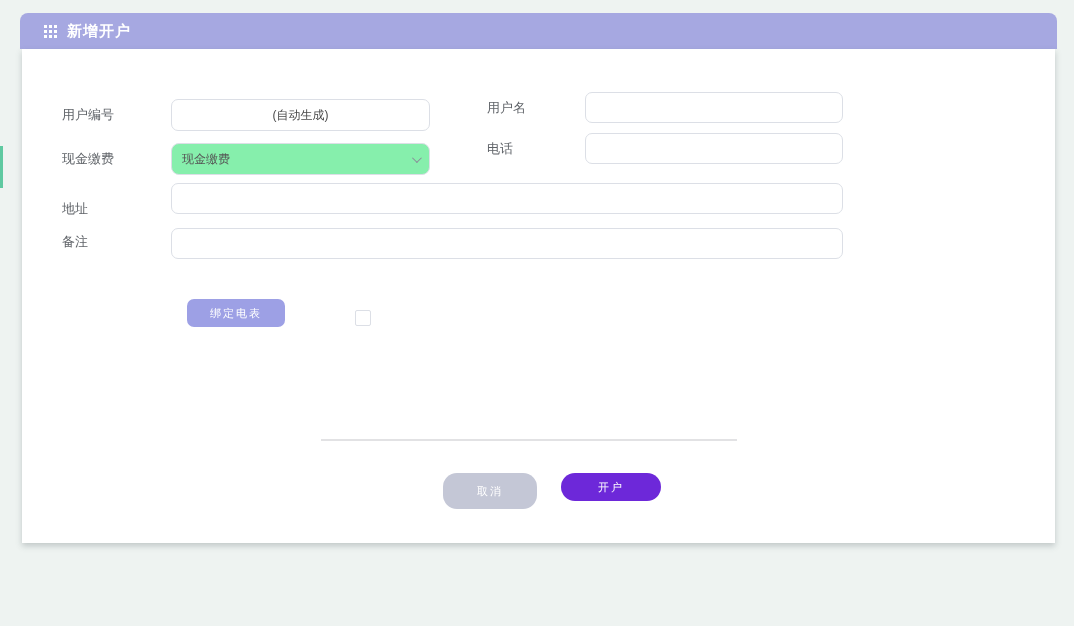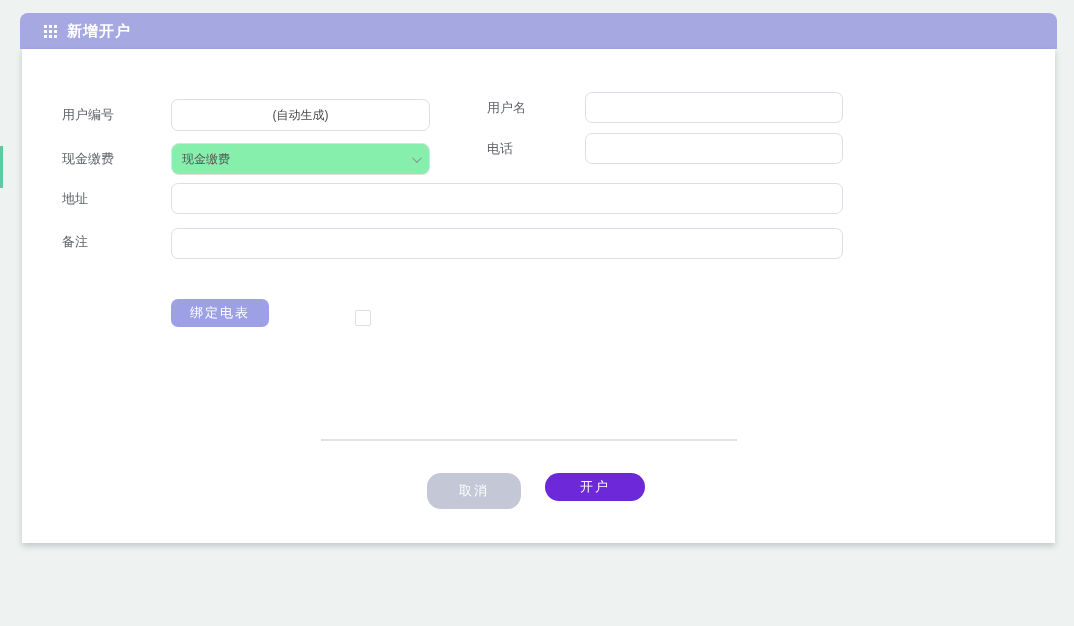--- a/index.html
+++ b/index.html
@@ -48,24 +48,25 @@
     background: #86efac; display: flex; align-items: center;
     padding: 0 10px; cursor: pointer;
   }
   .select-box .sel-text { font-size: 12px; color: #555; flex: 1; }
   .chevron {
     width: 7px; height: 7px;
     border-right: 1.5px solid #8a8f99; border-bottom: 1.5px solid #8a8f99;
     transform: rotate(45deg) translateY(-2px);
   }
   .btn {
-    position: absolute; border: none; color: #fff; font-size: 13px;
+    position: absolute; border: none; color: #fff; font-size: 11px;
     display: flex; align-items: center; justify-content: center;
     cursor: pointer; letter-spacing: 2px;
     font-family: "Liberation Sans", "DejaVu Sans", sans-serif;
+    margin-left: 16px;
   }
   .btn-bind { left: 149px; top: 250px; width: 98px; height: 28px;
     background: #9da0e5; border-radius: 7px; }
   .btn-cancel { left: 405px; top: 424px; width: 94px; height: 36px;
     background: #c4c7d6; border-radius: 14px; }
   .btn-confirm { left: 523px; top: 424px; width: 100px; height: 28px;
     background: #6d28d9; border-radius: 14px; }
   .checkbox {
     position: absolute; left: 333px; top: 261px; width: 16px; height: 16px;
     border: 1px solid #dcdfe6; border-radius: 2px; background: #fff;
@@ -113,21 +114,21 @@
 
   <label class="fld-label" style="left:40px; top:102px;">现金缴费</label>
   <div class="select-box" style="left:149px; top:94px; width:259px; height:32px;">
     <span class="sel-text">现金缴费</span>
     <span class="chevron"></span>
   </div>
 
   <label class="fld-label" style="left:465px; top:92px; width:93px;">电话</label>
   <input class="txt-input" style="left: 563px; top: 84px; width: 258px; height: 31px;" value="">
 
-  <label class="fld-label" style="left:40px; top:142px;">地址</label>
+  <label class="fld-label" style="left:40px; top:152px;">地址</label>
   <input class="txt-input" style="left: 149px; top: 134px; width: 672px; height: 31px;" value="">
 
   <label class="fld-label" style="left:40px; top:185px;">备注</label>
   <input class="txt-input" style="left: 149px; top: 179px; width: 672px; height: 31px;" value="">
 
   <button class="btn btn-bind">绑定电表</button>
 
   <span class="checkbox"></span>
 
   <div class="divider"></div>

